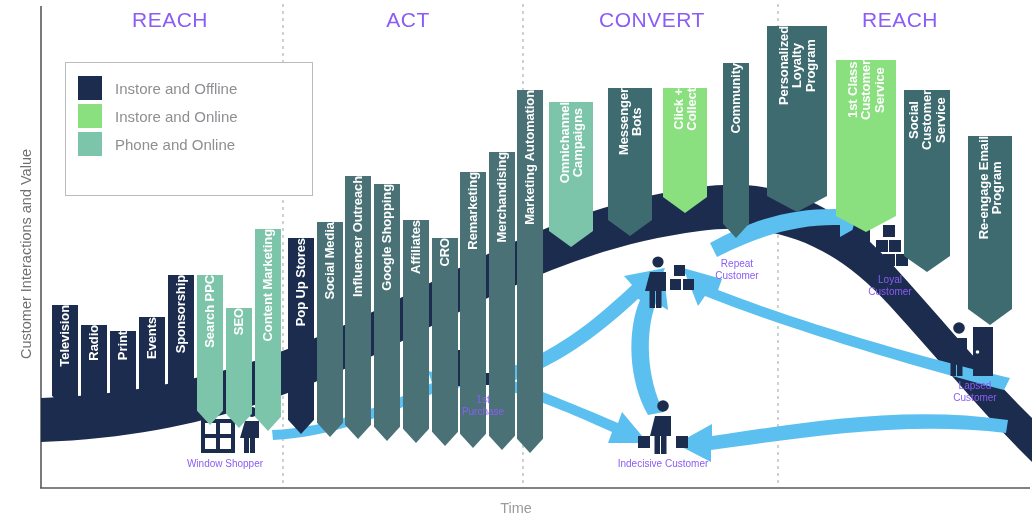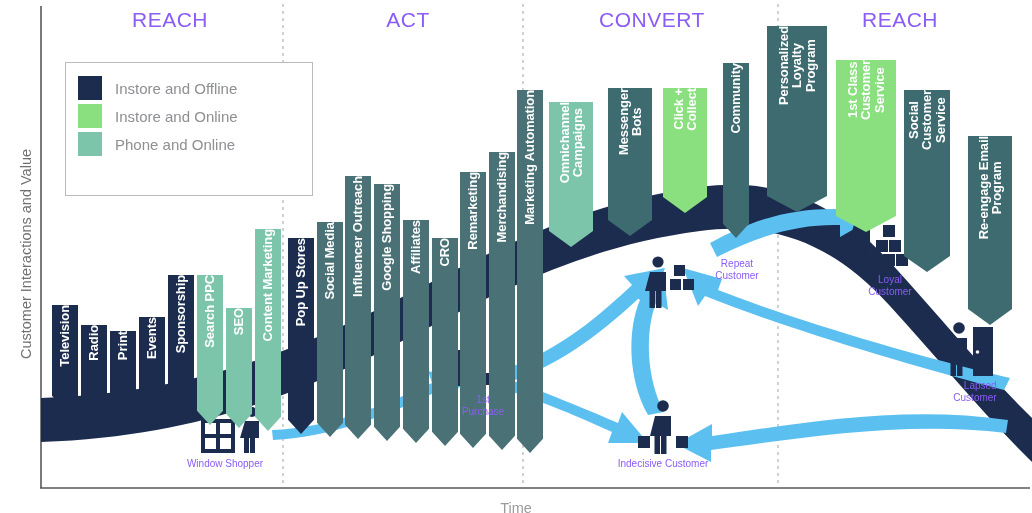--- a/index.html
+++ b/index.html
@@ -257,18 +257,18 @@
     </div>
 
   <div id="plabels">
       <div class="plabel" style="left: 225px; top: 458px;">Window Shopper</div>
       <div class="plabel" style="left: 470px; top: 394px; margin-left: 13px;">1st
 Purchase</div>
       <div class="plabel" style="left: 737px; top: 258px;">Repeat
 Customer</div>
       <div class="plabel" style="left: 890px; top: 262px; margin-top: 12px;">Loyal
 Customer</div>
-      <div class="plabel" style="left: 975px; top: 380px; text-align: right;">Lapsed
+      <div class="plabel" style="left: 975px; top: 380px;">Lapsed
 Customer</div>
       <div class="plabel" style="left: 663px; top: 458px;">Indecisive Customer</div>
     </div>
 
 </div>
 
 </body></html>

